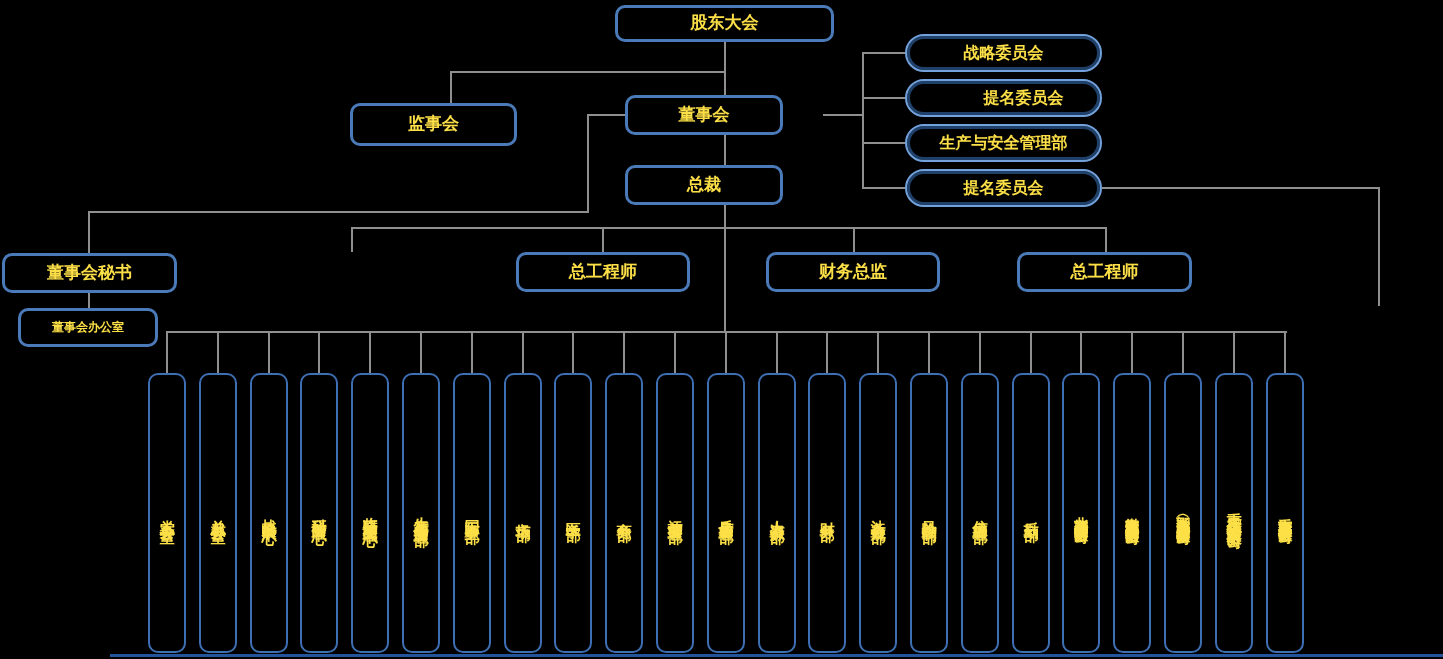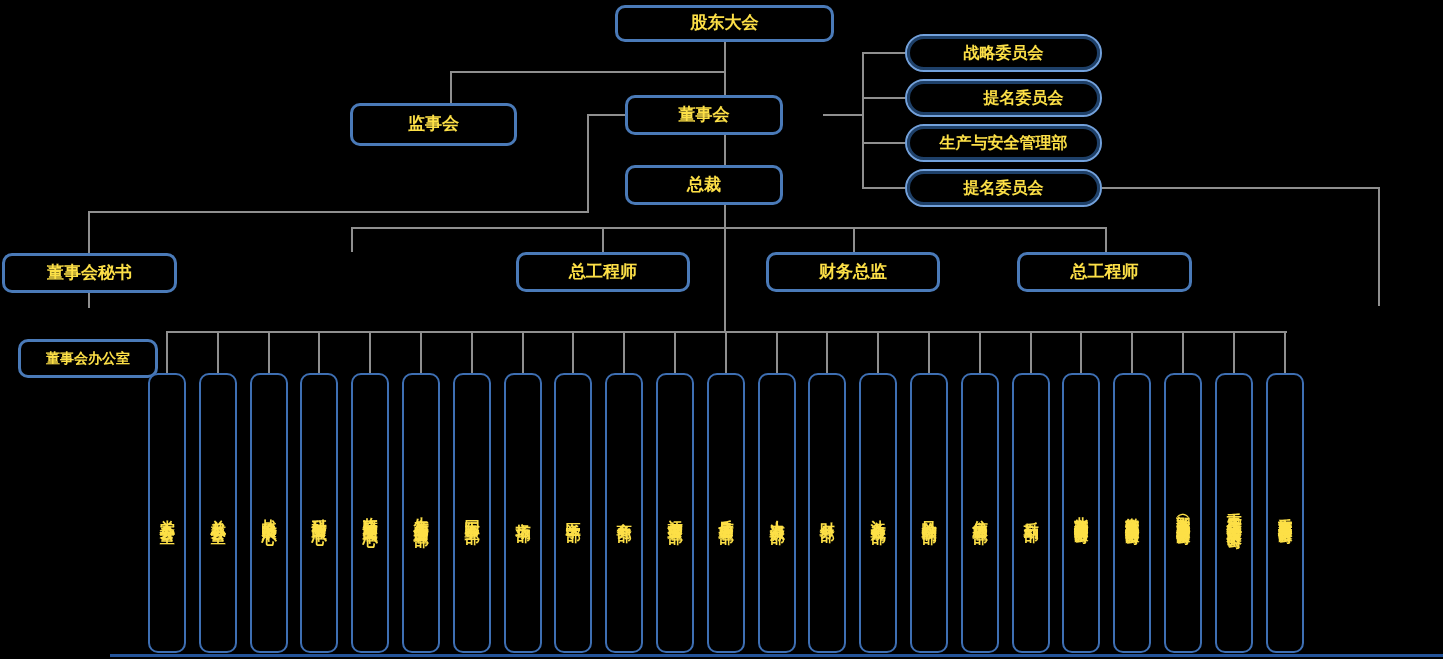--- a/index.html
+++ b/index.html
@@ -25,21 +25,21 @@
     text-align:center;
     line-height:1.1;
     z-index:2;
   }
   .committee{
     border:2px solid #72a1dc;
     box-shadow:inset 0 0 0 3px #1e4069;
     border-radius:19px;
     font-size:16px;
   }
-  .small{font-size:14px;margin-top:31px;}
+  .small{font-size:12px;}
   .dept{
     top:373px;
     width:38px;
     height:280px;
     border:2.5px solid #3e6fb3;
     border-radius:10px;
     font-size:15px;
     letter-spacing:2px;
   }
   .dept span{

